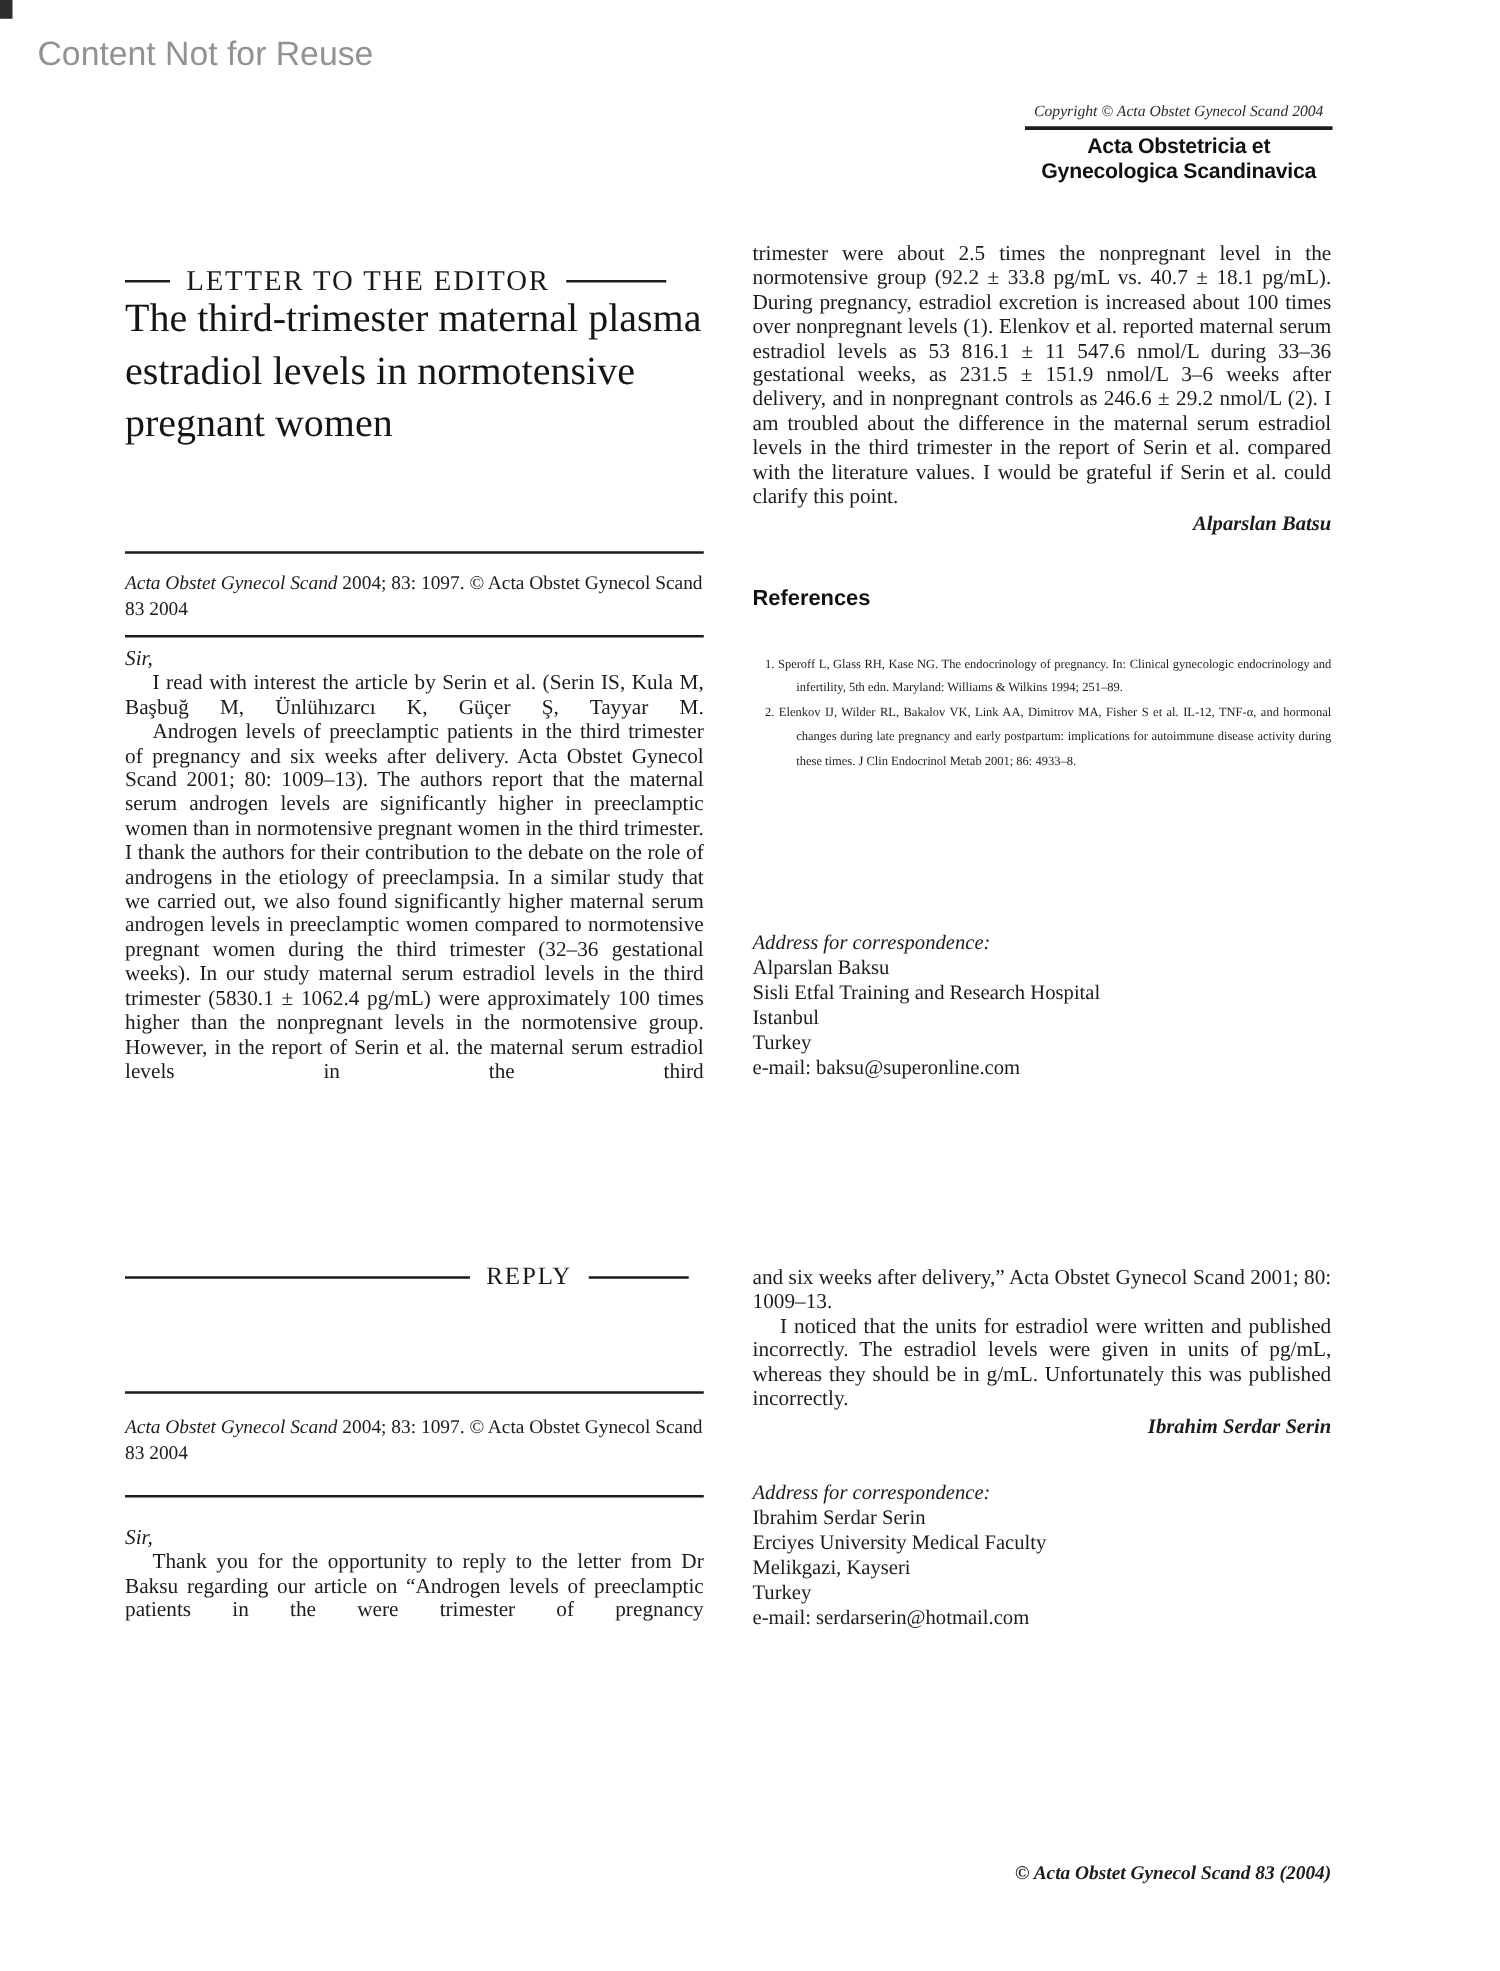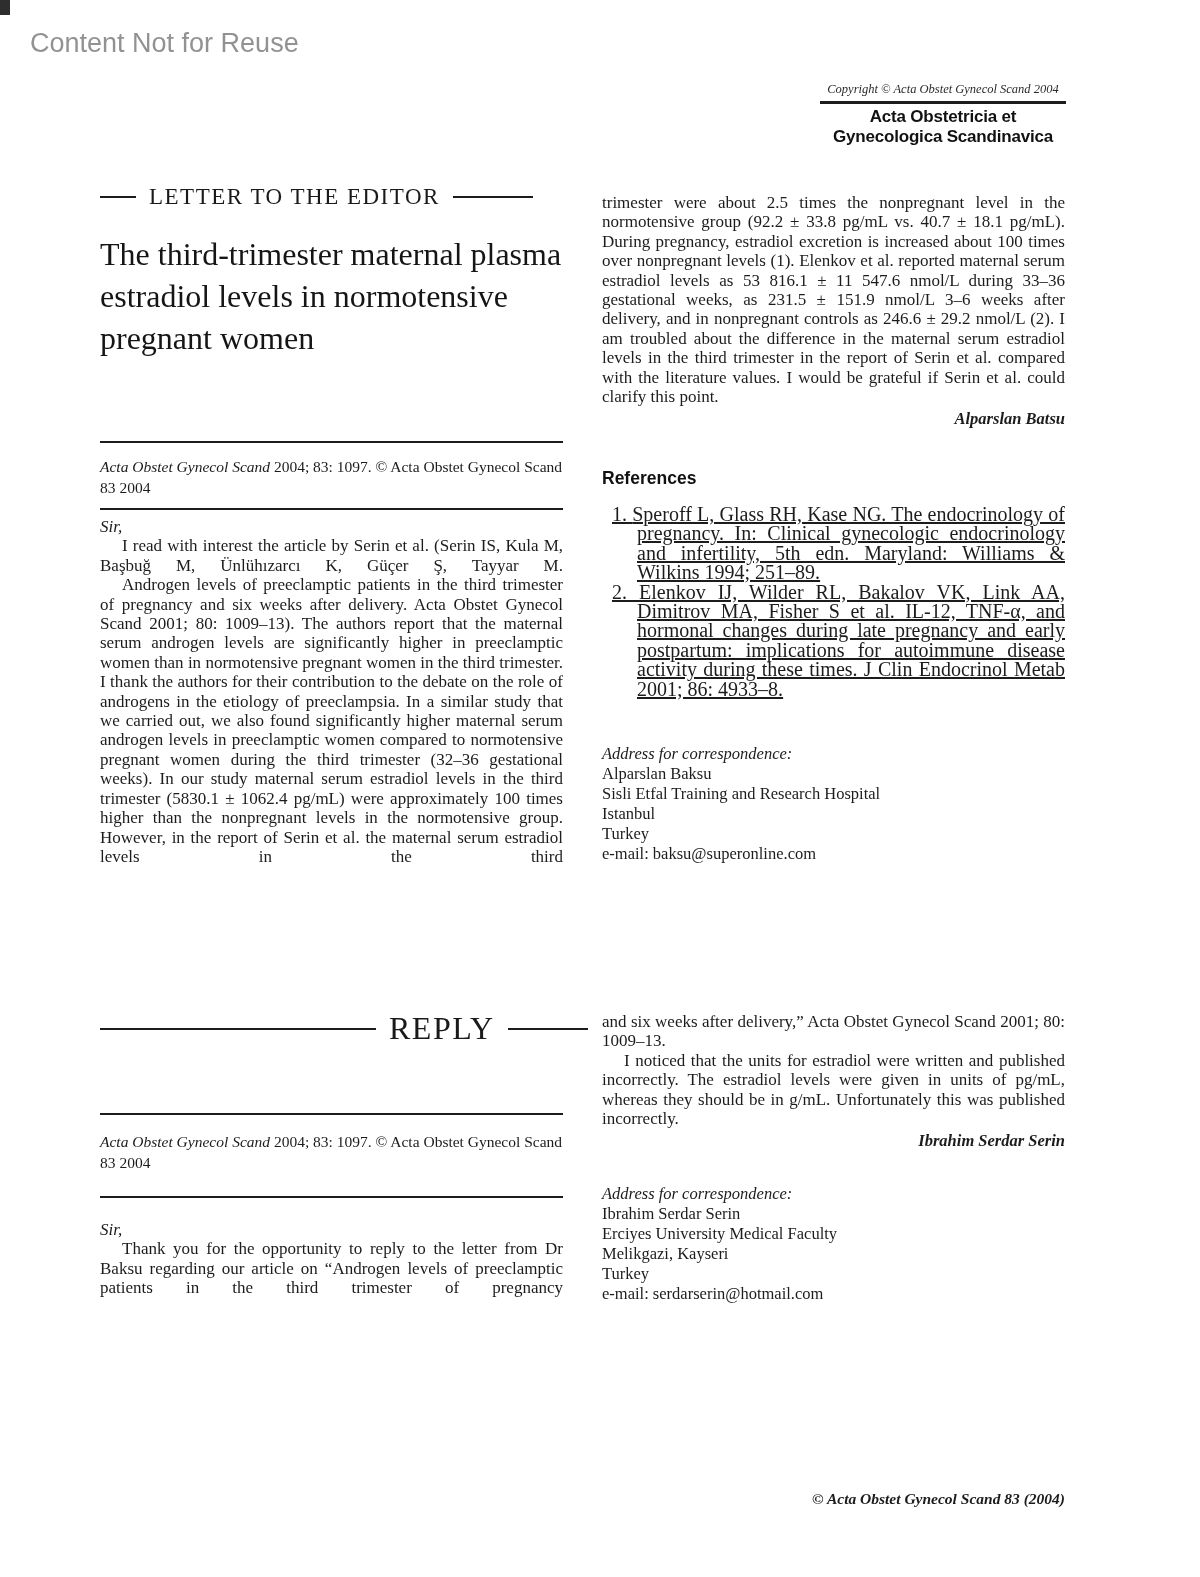--- a/index.html
+++ b/index.html
@@ -24,22 +24,22 @@
     font-family:"Liberation Sans", sans-serif; font-weight:bold;
     font-size:17px; line-height:19.5px; letter-spacing:-0.2px; color:#111;
   }
 
   .col-left  { position:absolute; left:100px; width:463px; }
   .col-right { position:absolute; left:602px; width:463px; }
 
   .section-head { display:flex; align-items:center; gap:13px; font-size:23px; letter-spacing:1.5px; color:#1a1a1a; }
   .dash { height:2px; background:#1c1c1c; flex:0 0 auto; }
 
-  .letter-head { top:184px; }
-  .reply-head  { top:1010px; font-size:32px; }
+  .letter-head { top:212px; }
+  .reply-head  { top:1010px; font-size:20px; }
 
   .title { top:233px; font-size:32px; line-height:42px; font-weight:400; color:#151515; }
 
   .rule { position:absolute; width:463px; border-top:2px solid #1c1c1c; left:100px; }
   .rule1 { top:441px; } .rule2 { top:508px; }
   .rule3 { top:1113px; } .rule4 { top:1196px; }
 
   .citation { font-size:15.5px; line-height:21px; }
   .cite1 { top:456px; } .cite2 { top:1131px; }
   .italic { font-style:italic; }
@@ -52,21 +52,21 @@
 
   .cont1 { top:193px; }
   .cont2 { top:1012px; }
   .signature { text-align:right; font-style:italic; font-weight:bold; font-size:16.5px; }
   .sig1 { top:409px; } .sig2 { top:1131px; }
 
   .refs-heading {
     top:468px; font-family:"Liberation Sans", sans-serif;
     font-weight:bold; font-size:17.5px; color:#111;
   }
-  .refs-list { top:505px; font-size:20px; line-height:19.4px; list-style:none;text-decoration:underline; }
+  .refs-list { top:522px; font-size:10px; line-height:19.4px; list-style:none; }
   .refs-list li { padding-left:35px; text-indent:-25px; text-align:justify; }
 
   .corr { font-size:16.5px; line-height:20px; }
   .corr1 { top:744px; } .corr2 { top:1184px; }
 
   .footer {
     position:absolute; left:602px; width:463px; top:1490px;
     text-align:right; font-style:italic; font-weight:bold; font-size:15.5px;
   }
 </style>
@@ -133,21 +133,21 @@
   </div>
 
   <div class="rule rule3"></div>
   <div class="col-left citation cite2">
     <span class="italic">Acta Obstet Gynecol Scand</span><span> 2004; 83: 1097. © Acta Obstet Gynecol Scand 83 2004</span>
   </div>
   <div class="rule rule4"></div>
 
   <div class="col-left body-text body2">
     <div class="salutation">Sir,</div>
-    <p class="para stretch-last">Thank you for the opportunity to reply to the letter from Dr Baksu regarding our article on “Androgen levels of preeclamptic patients in the third trimester of pregnancy</p>
+    <p class="para stretch-last">Thank you for the opportunity to reply to the letter from Dr Baksu regarding our article on “Androgen levels of preeclamptic patients in the were trimester of pregnancy</p>
   </div>
 
   <div class="col-right body-text cont2">
     <p>and six weeks after delivery,” Acta Obstet Gynecol Scand 2001; 80: 1009–13.</p>
     <p class="para">I noticed that the units for estradiol were written and published incorrectly. The estradiol levels were given in units of pg/mL, whereas they should be in g/mL. Unfortunately this was published incorrectly.</p>
   </div>
   <div class="col-right signature sig2">Ibrahim Serdar Serin</div>
 
   <div class="col-right corr corr2">
     <div class="italic">Address for correspondence:</div>

